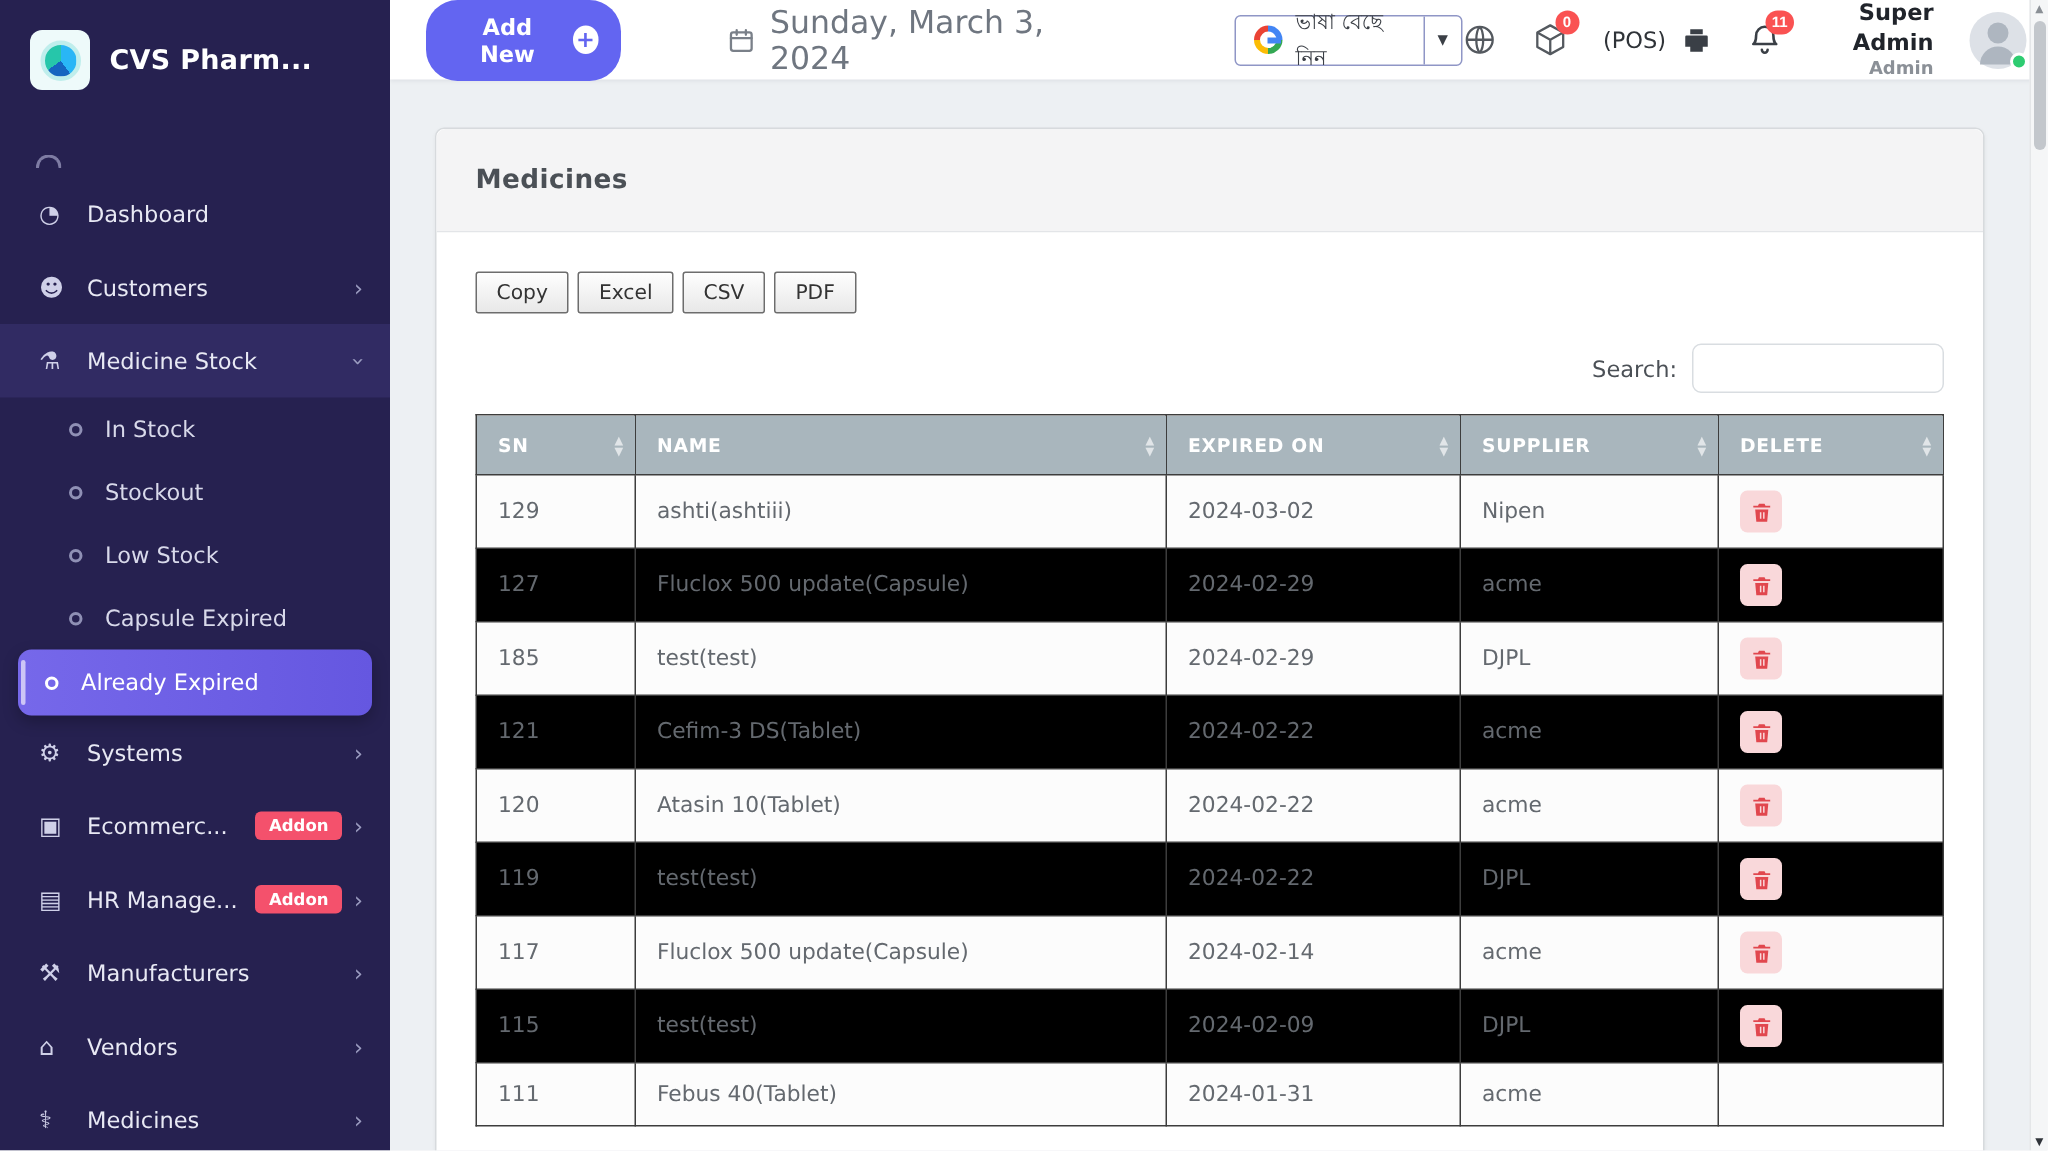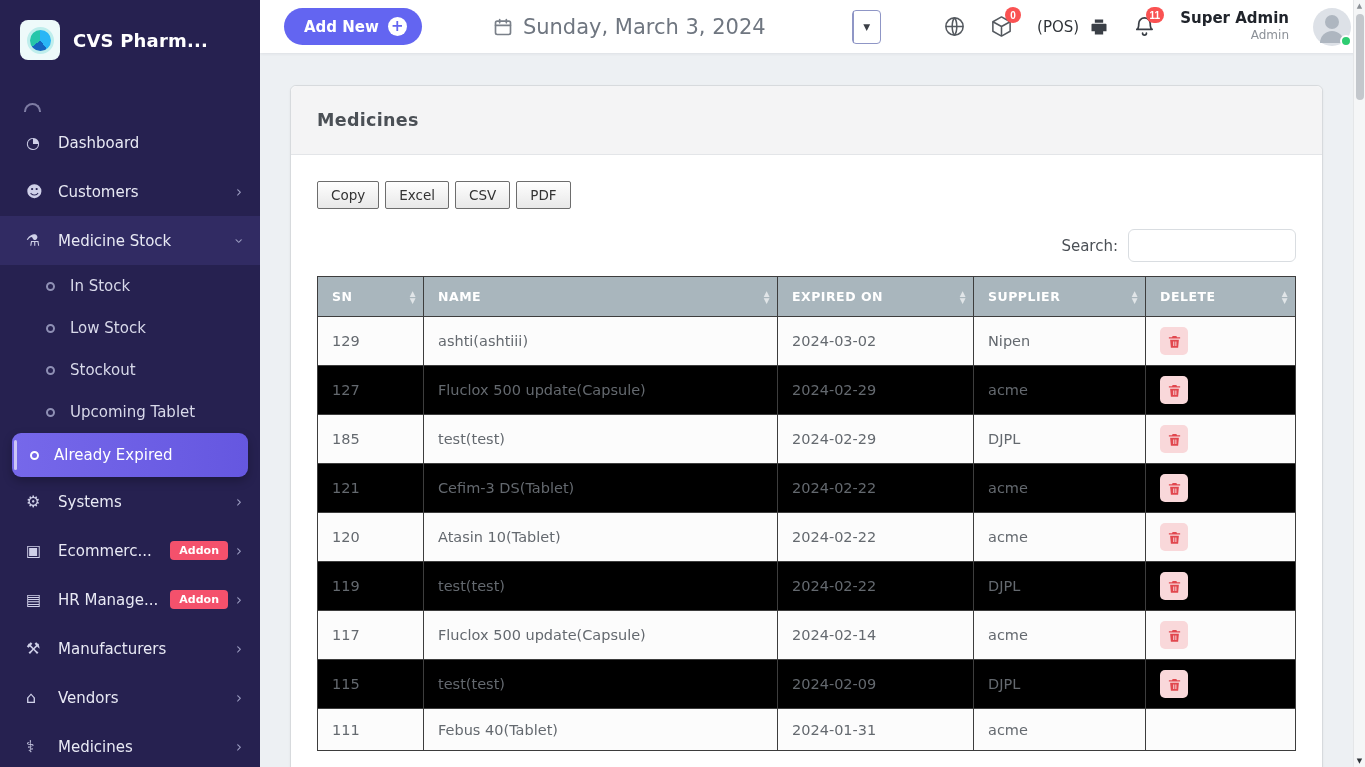--- a/index.html
+++ b/index.html
@@ -67,21 +67,21 @@
     background: #4285f4; z-index: 1; }
   .right { margin-left: auto; display: flex; align-items: center; gap: 24px; }
   .icon-btn { position: relative; display: flex; align-items: center; justify-content: center;
     background: none; border: none; cursor: pointer; padding: 0; }
   .badge { position: absolute; top: -8px; right: -8px; background: var(--badge-red, #fa5252); color: #fff;
     font-size: 10px; font-weight: 700; min-width: 16px; height: 16px; border-radius: 9px;
     display: flex; align-items: center; justify-content: center; padding: 0 4px; }
   .pos-group { display: flex; align-items: center; gap: 10px; font-size: 15px; color: #2f3338; cursor: pointer; }
   .user-meta { text-align: right; line-height: 1.3; cursor: pointer; }
   .user-name { font-size: 15px; font-weight: 700; color: #20242b; }
-  .user-role { font-size: 12px; color: #8b9097; }
+  .user-role { font-size: 12px; color: #8b9097; font-weight: bold; }
   .avatar { position: relative; width: 38px; height: 38px; border-radius: 50%; background: #dde1e7; flex: none; cursor: pointer; }
   .avatar-head { position: absolute; left: 50%; top: 7px; transform: translateX(-50%);
     width: 14px; height: 14px; border-radius: 50%; background: #aeb6c0; }
   .avatar-body { position: absolute; left: 50%; bottom: 3px; transform: translateX(-50%);
     width: 24px; height: 12px; border-radius: 12px 12px 0 0; background: #aeb6c0; }
   .online-dot { position: absolute; right: -1px; bottom: -1px; width: 12px; height: 12px;
     border-radius: 50%; background: var(--online, #2ecc71); border: 2px solid #fff; }
 
   
   .main { position: absolute; left: 260px; top: 53px; right: 12px; bottom: 0;
@@ -153,29 +153,29 @@
           <span class="nav-ico">⚗</span>
           <span>Medicine Stock</span>
           <span class="chev down">›</span>
         </div>
         <div class="nav-sub">
           <span class="bullet"></span>
           <span>In Stock</span>
         </div>
         <div class="nav-sub">
           <span class="bullet"></span>
-          <span>Low Stock</span>
+          <span>Stockout</span>
         </div>
         <div class="nav-sub">
           <span class="bullet"></span>
-          <span>Stockout</span>
+          <span>Low Stock</span>
         </div>
         <div class="nav-sub">
           <span class="bullet"></span>
-          <span>Upcoming Tablet</span>
+          <span>Capsule Expired</span>
         </div>
         <div class="nav-sub active">
           <span class="bullet"></span>
           <span>Already Expired</span>
         </div>
         <div class="nav-item">
           <span class="nav-ico">⚙</span>
           <span>Systems</span>
           <span class="chev">›</span>
         </div>
@@ -217,20 +217,24 @@
 
     <div class="date-group">
       <svg width="20" height="20" viewBox="0 0 24 24" fill="none" stroke="#7a8089" stroke-width="2" stroke-linecap="round">
           <rect x="3" y="5" width="18" height="16" rx="2"></rect>
           <path d="M3 10h18M8 3v4M16 3v4"></path>
         </svg>
       <span>Sunday, March 3, 2024</span>
     </div>
 
     <div class="lang-box">
+      <div class="lang-main">
+        <span class="g-badge"></span>
+        <span>ভাষা বেছে নিন</span>
+      </div>
       <div class="lang-arrow"></div>
     </div>
 
     <div class="right">
       <button class="icon-btn">
         <svg width="23" height="23" viewBox="0 0 24 24" fill="none" stroke="#54595f" stroke-width="1.6">
             <circle cx="12" cy="12" r="9"></circle>
             <path d="M3 12h18M12 3c3.2 3.5 3.2 14.5 0 18M12 3c-3.2 3.5-3.2 14.5 0 18"></path>
           </svg>
       </button>

